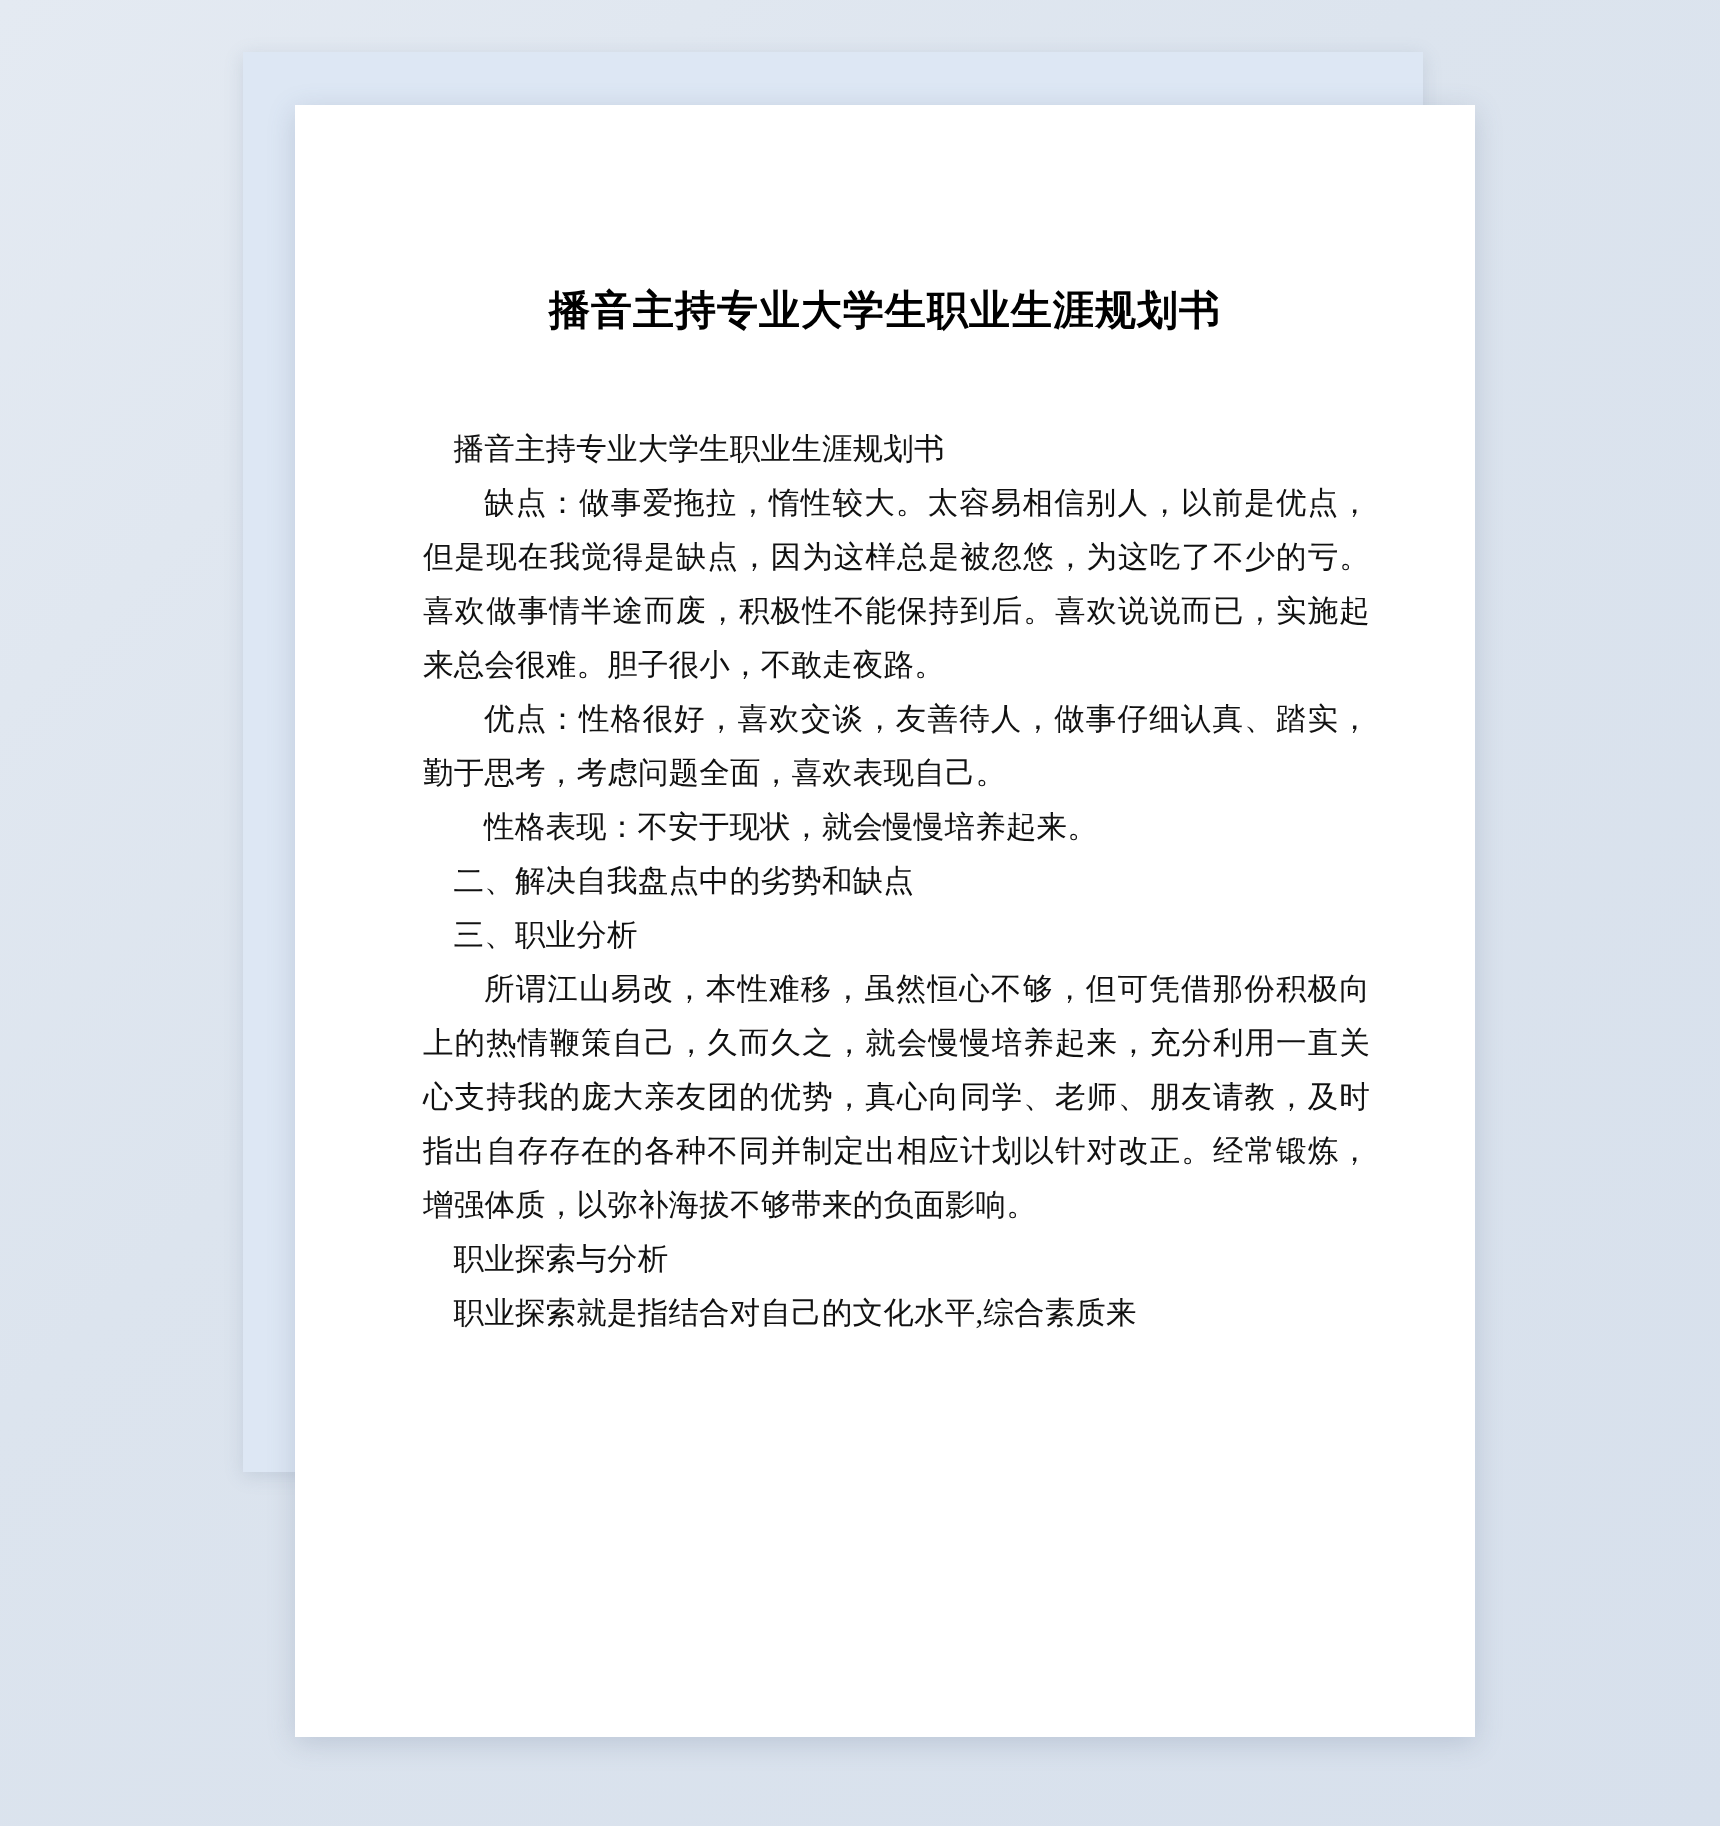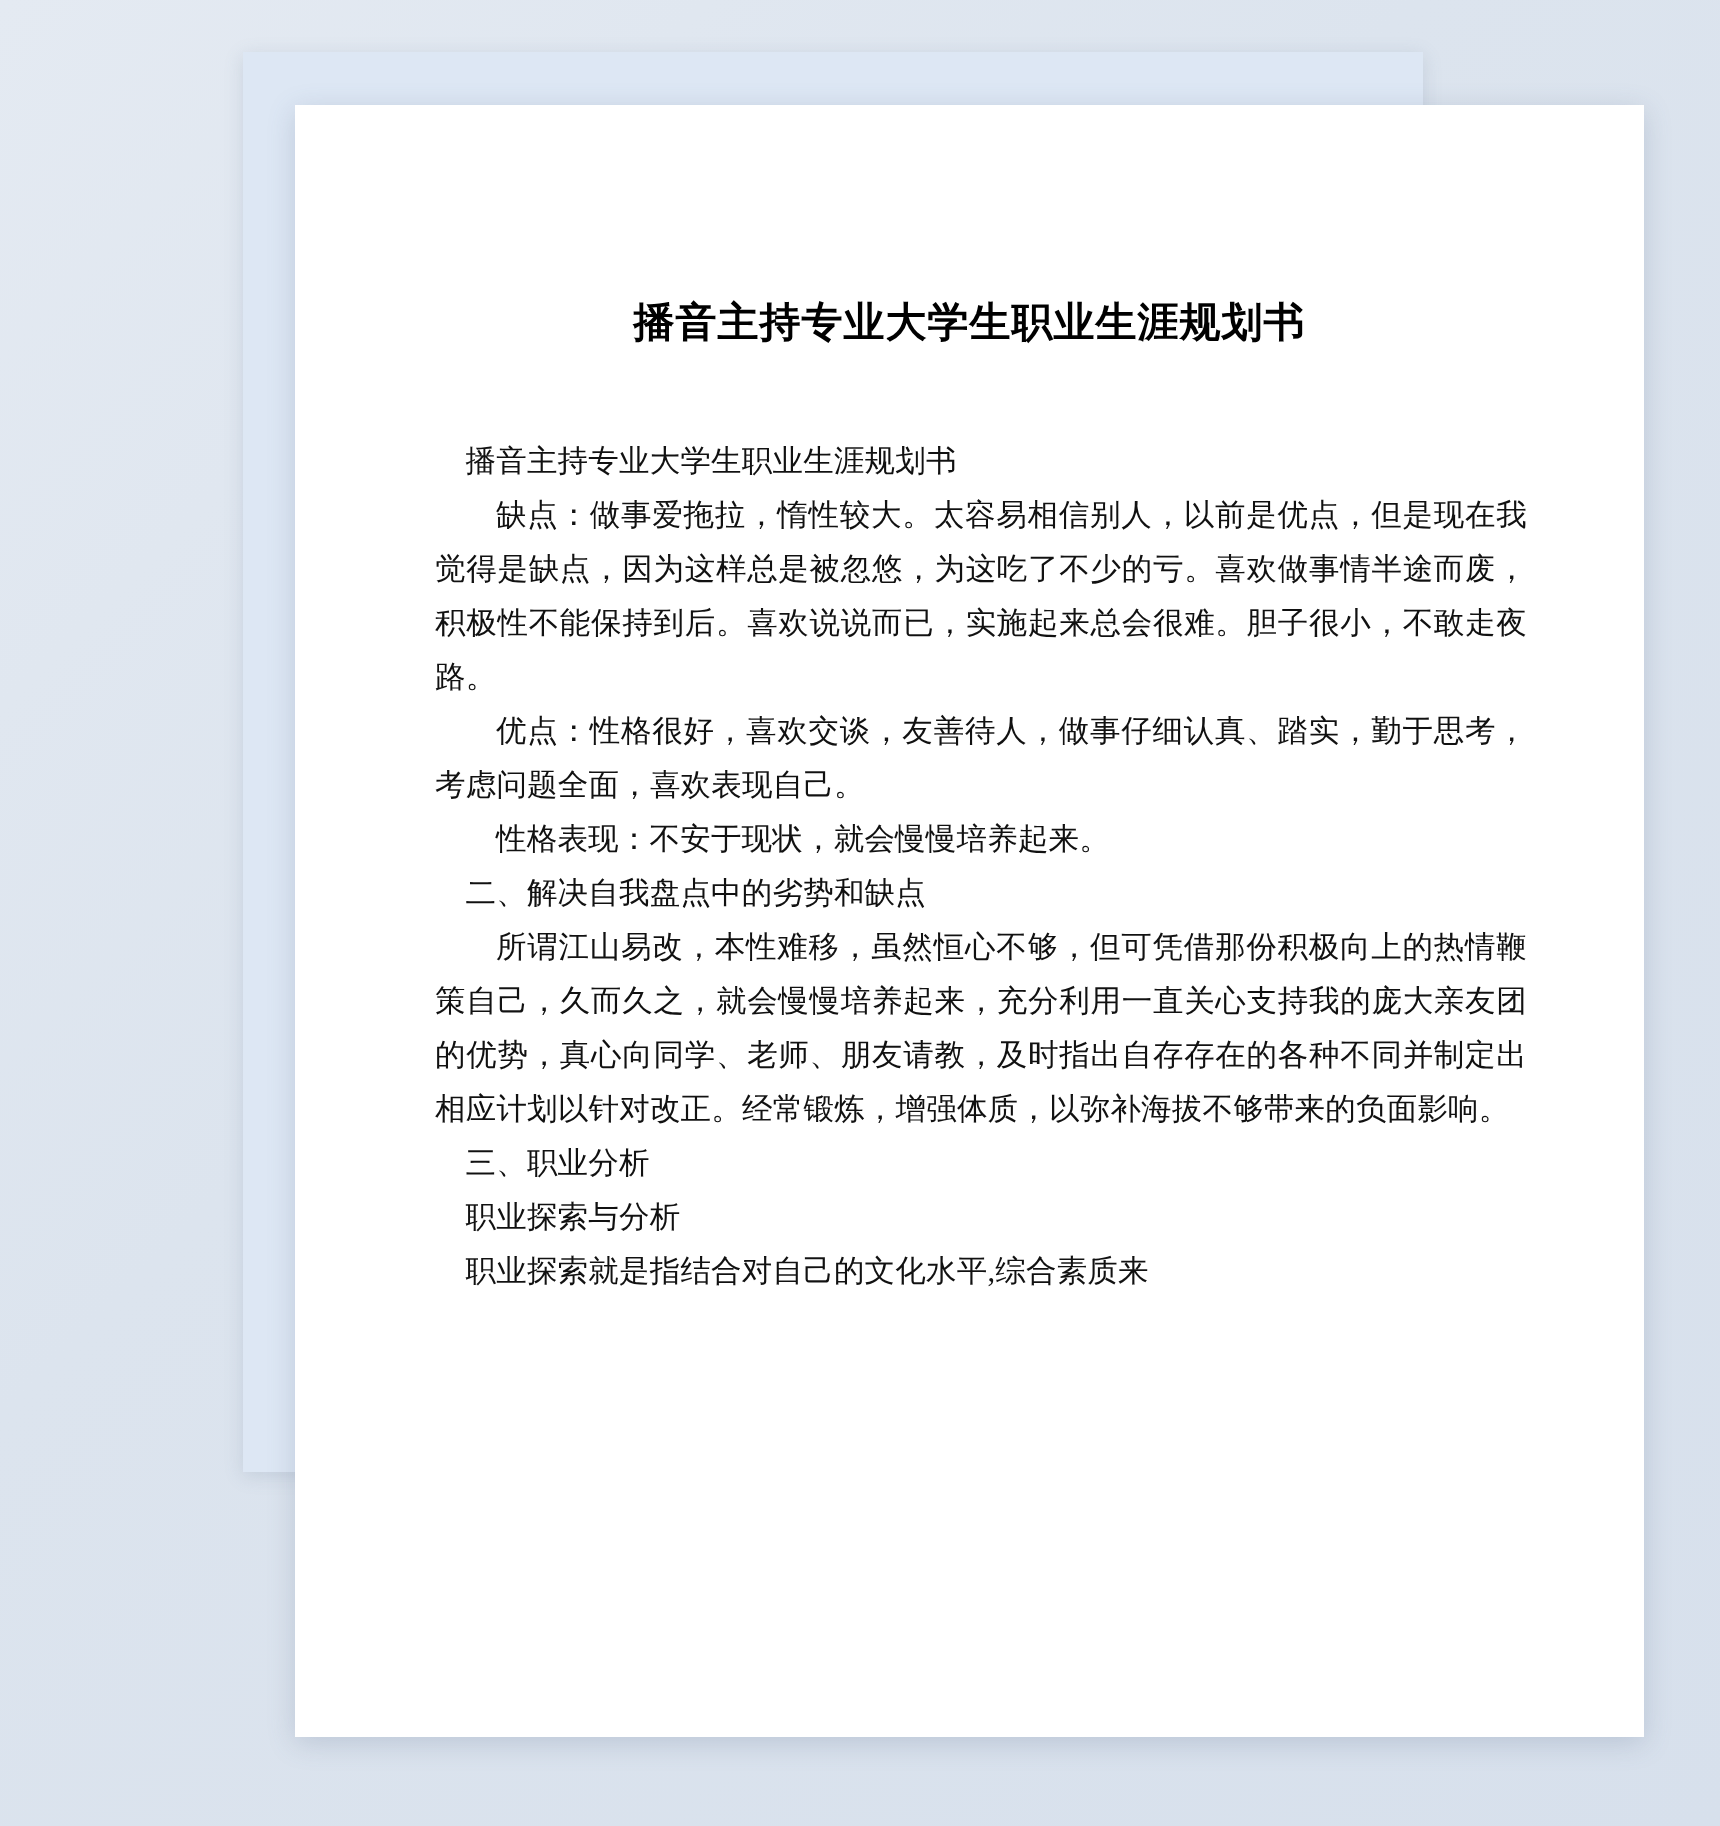--- a/index.html
+++ b/index.html
@@ -31,26 +31,26 @@
     height: 1420px;
     background: #dde7f4;
     box-shadow: 0 4px 18px rgba(90, 110, 140, 0.18);
   }
 
   
   .page {
     position: absolute;
     left: 295px;
     top: 105px;
-    width: 1349px;
+    width: 1180px;
     height: 1632px;
     background: #ffffff;
     box-shadow: 0 6px 26px rgba(80, 100, 130, 0.22);
     box-sizing: border-box;
-    padding: 12px;
+    padding: 0;
   }
 
   .doc-title {
     text-align: center;
     font-family: "DejaVu Sans", "Liberation Sans", sans-serif;
     font-weight: bold;
     font-size: 41px;
     letter-spacing: 1px;
     color: #000000;
     margin: 0;
@@ -90,18 +90,18 @@
 
 <div class="page">
   <h1 class="doc-title">播音主持专业大学生职业生涯规划书</h1>
 
   <div class="doc-body">
     <p class="para indent-1">播音主持专业大学生职业生涯规划书</p>
     <p class="para indent">缺点：做事爱拖拉，惰性较大。太容易相信别人，以前是优点，但是现在我觉得是缺点，因为这样总是被忽悠，为这吃了不少的亏。喜欢做事情半途而废，积极性不能保持到后。喜欢说说而已，实施起来总会很难。胆子很小，不敢走夜路。</p>
     <p class="para indent">优点：性格很好，喜欢交谈，友善待人，做事仔细认真、踏实，勤于思考，考虑问题全面，喜欢表现自己。</p>
     <p class="para indent">性格表现：不安于现状，就会慢慢培养起来。</p>
     <p class="para indent-1">二、解决自我盘点中的劣势和缺点</p>
+    <p class="para indent-1">三、职业分析</p>
     <p class="para indent">所谓江山易改，本性难移，虽然恒心不够，但可凭借那份积极向上的热情鞭策自己，久而久之，就会慢慢培养起来，充分利用一直关心支持我的庞大亲友团的优势，真心向同学、老师、朋友请教，及时指出自存存在的各种不同并制定出相应计划以针对改正。经常锻炼，增强体质，以弥补海拔不够带来的负面影响。</p>
-    <p class="para indent-1">三、职业分析</p>
     <p class="para indent-1">职业探索与分析</p>
     <p class="para indent-1">职业探索就是指结合对自己的文化水平,综合素质来</p>
   </div>
 </div>
 
 </body></html>

